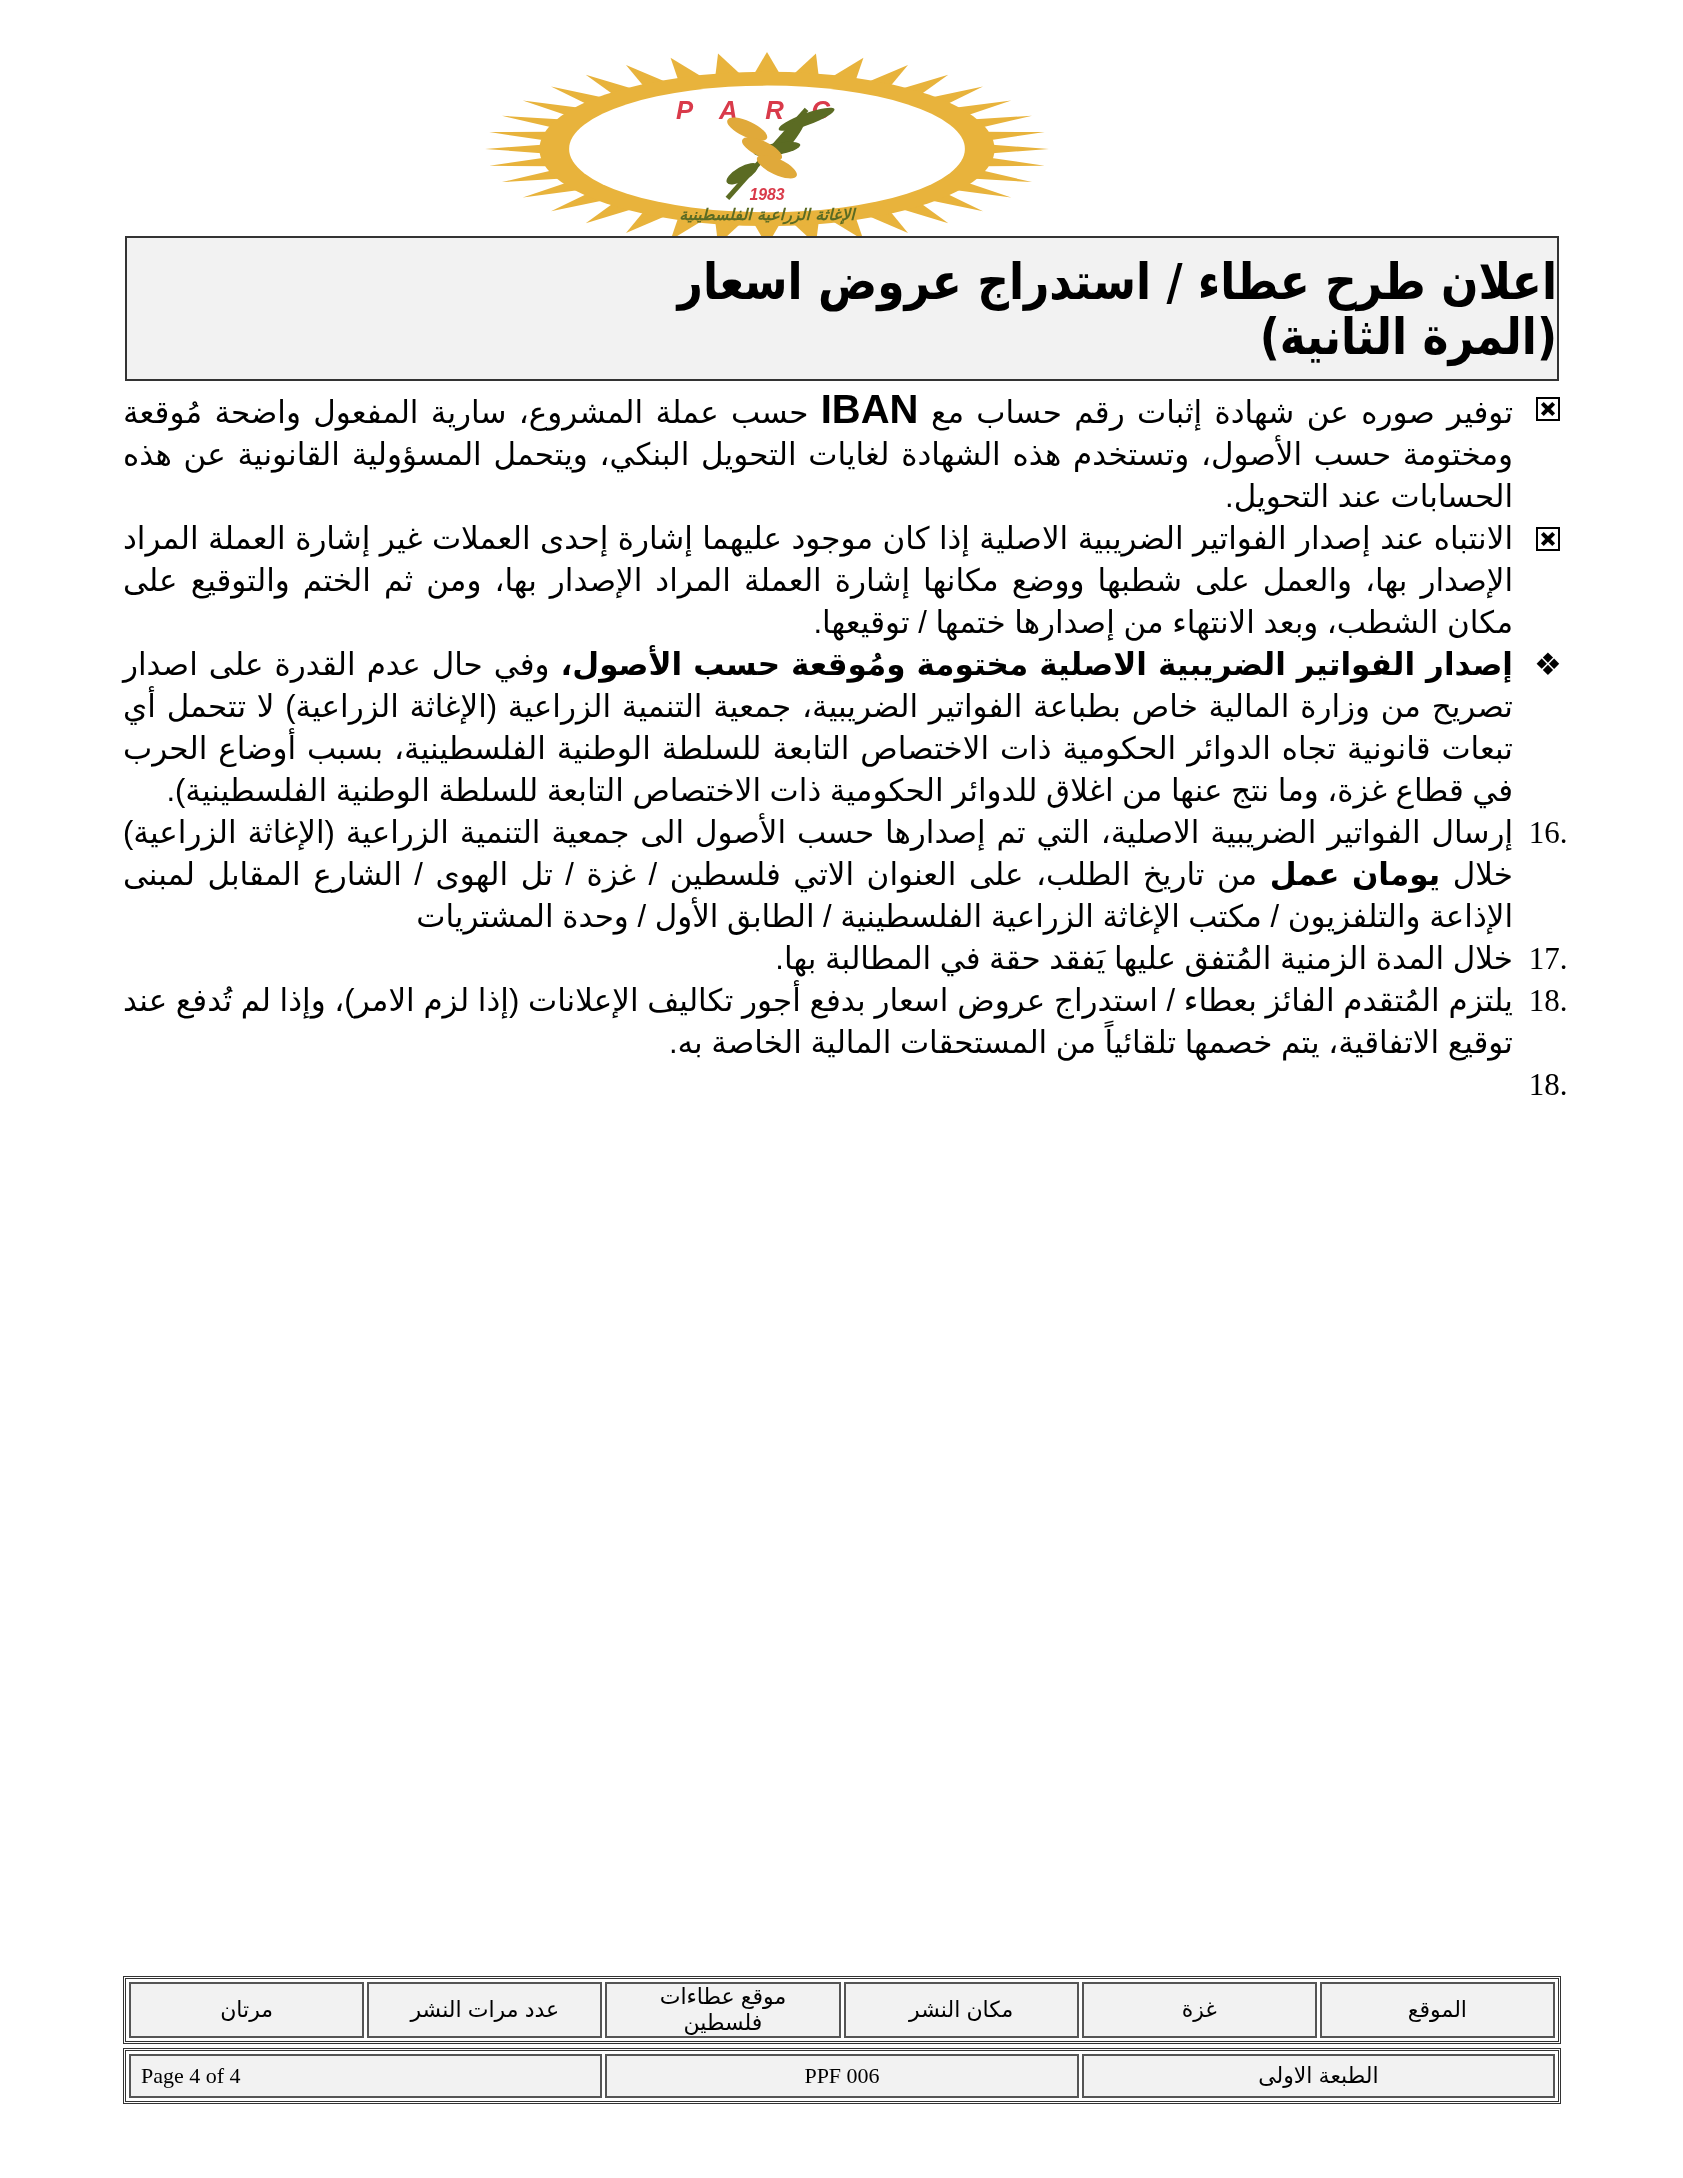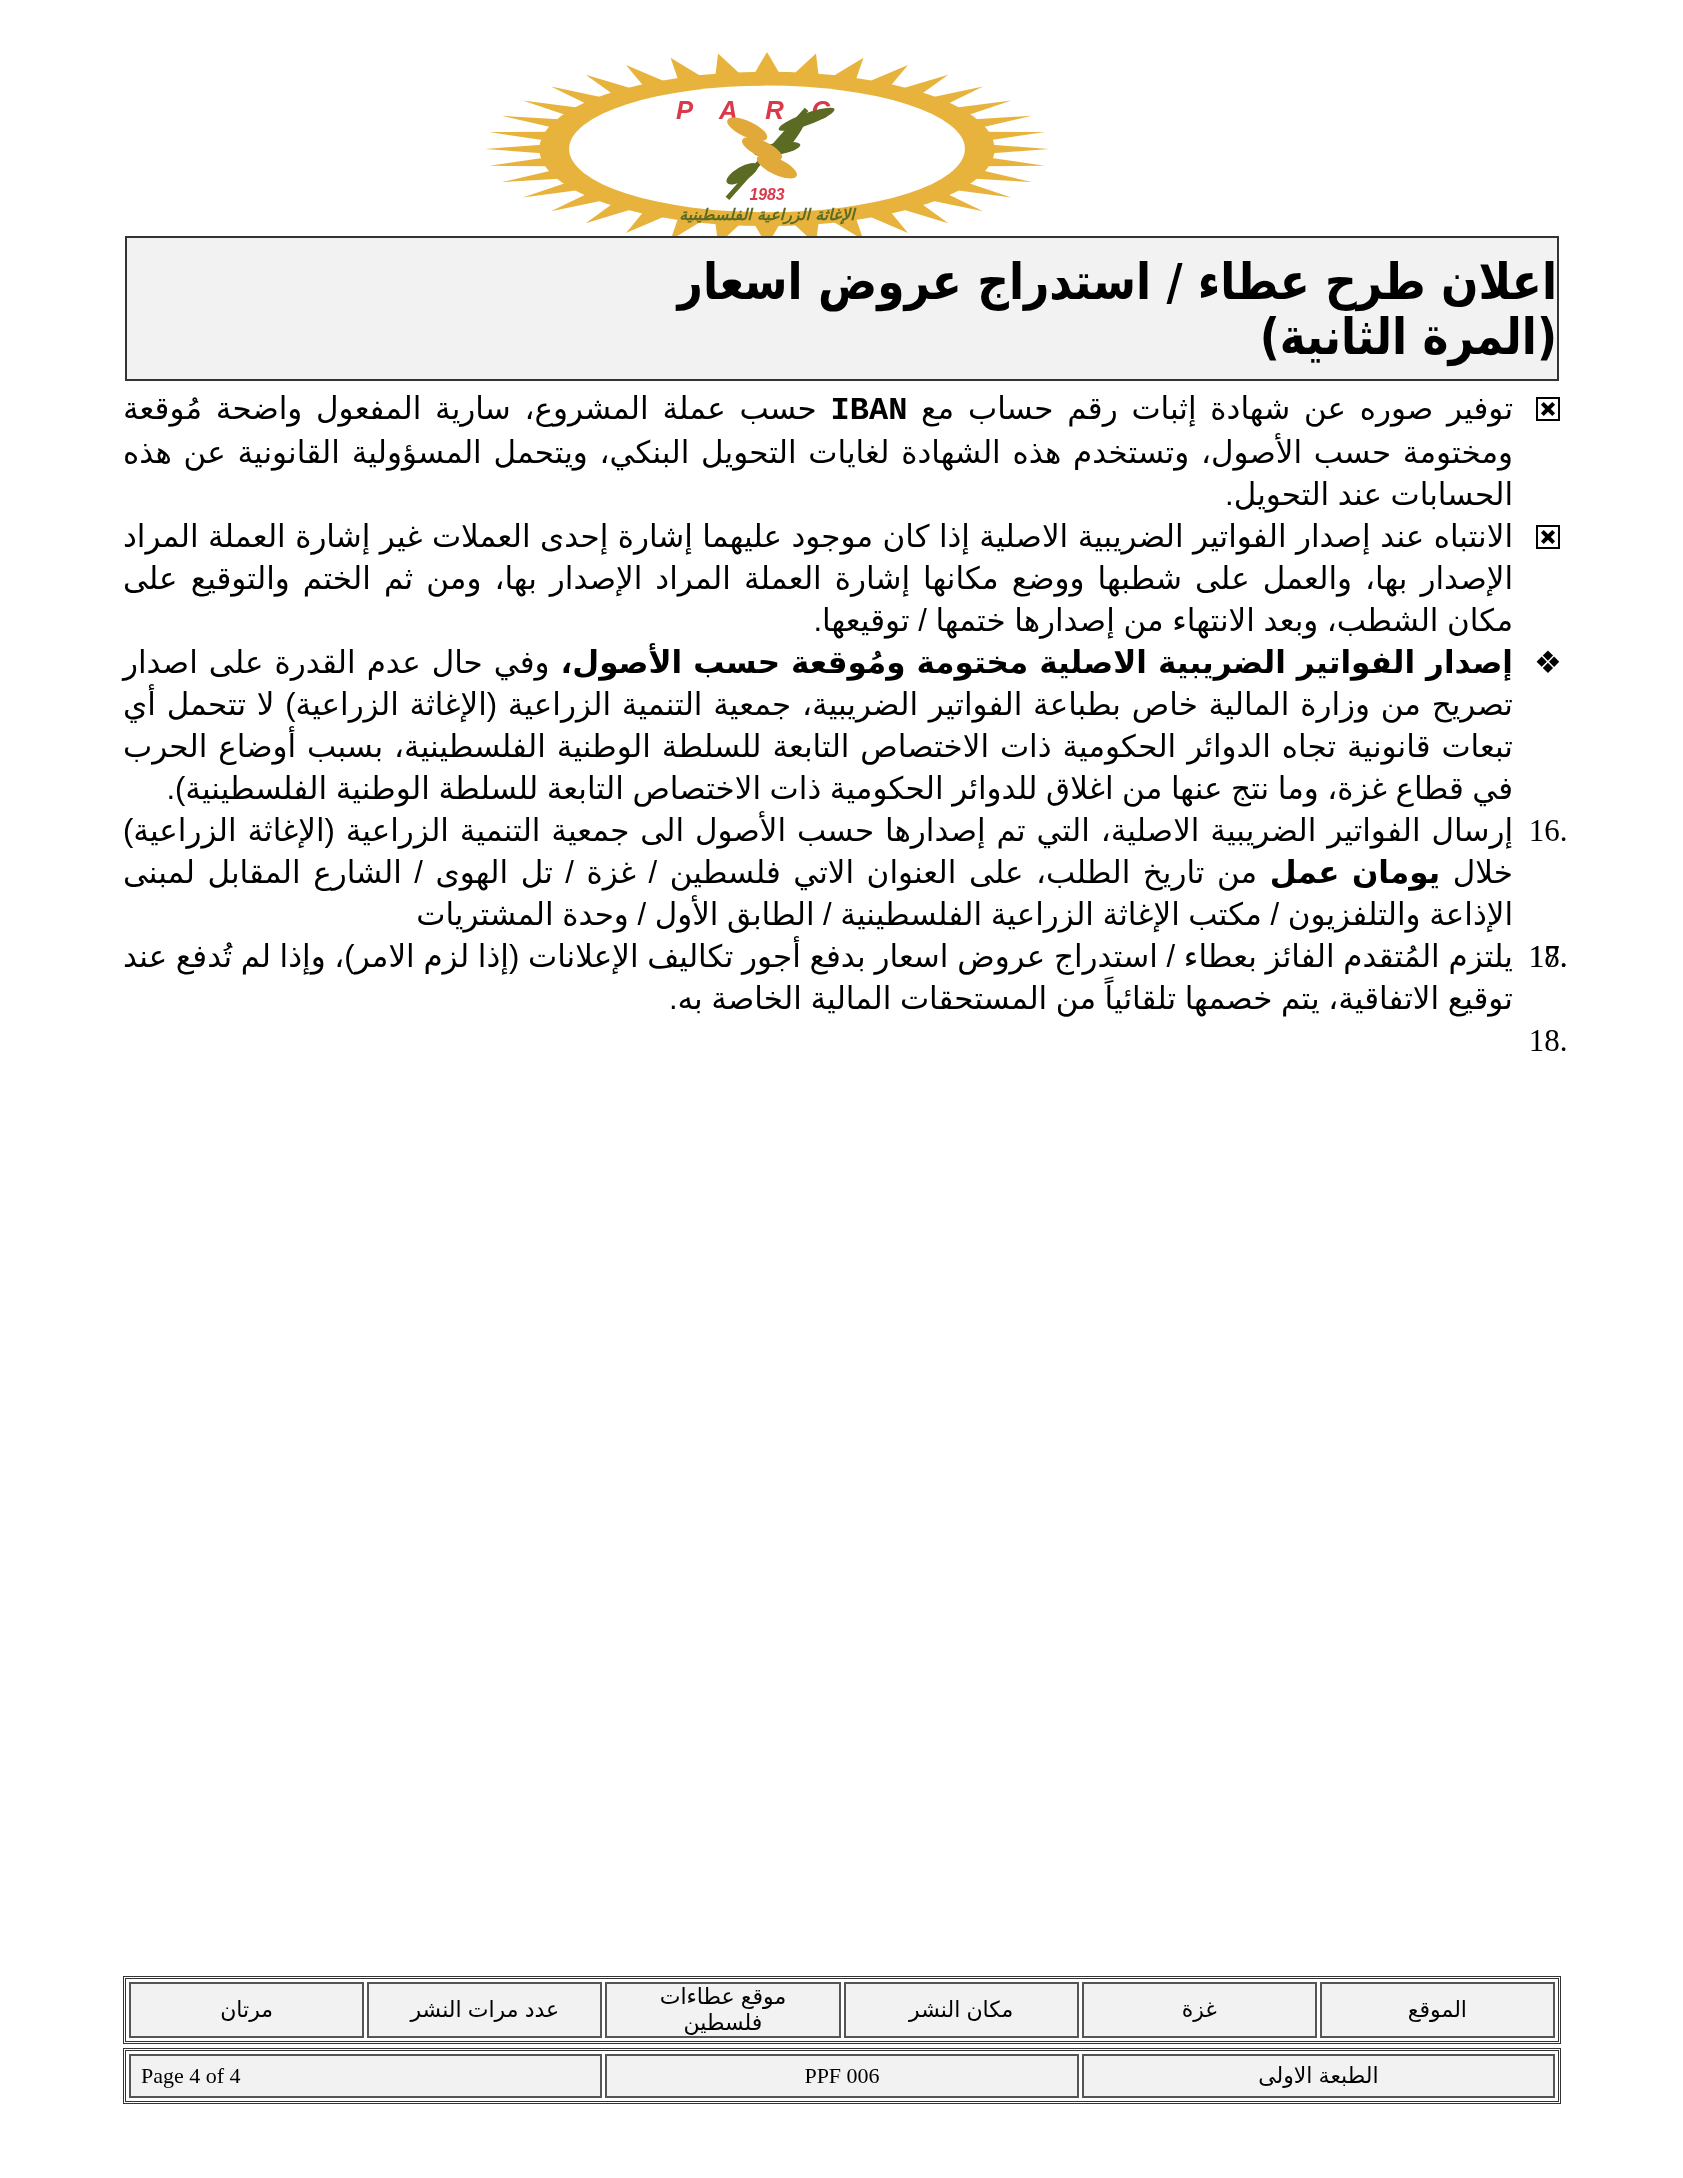--- a/index.html
+++ b/index.html
@@ -17,21 +17,21 @@
   .item .marker { position: absolute; right: 0; top: 0; width: 40px; text-align: center;
                   direction: ltr; font-size: 31px; }
   .box-icon { display: inline-block; width: 20px; height: 20px; border: 2px solid #000;
               margin-top: 9px; position: relative; }
   .box-icon::before, .box-icon::after { content: ""; position: absolute; left: 2px; top: 8px;
               width: 16px; height: 4px; background: #000; }
   .box-icon::before { transform: rotate(45deg); }
   .box-icon::after { transform: rotate(-45deg); }
   .diamond-icon { font-size: 30px; line-height: 42px; }
   .num { font-family: "Liberation Serif", serif; font-size: 31px; }
-  .iban { font-family: Liberation Mono, monospace; font-weight: bold; font-size: 32px; }
+  .iban { font-family: Liberation Sans, sans-serif; font-weight: bold; font-size: 40px; }
   .bold { font-weight: bold; }
   .email { font-family: "Liberation Serif", serif; font-size: 33px; direction: ltr; unicode-bidi: embed; }
   .footer { position: absolute; left: 123px; top: 1976px; width: 1438px; }
   .ftable { width: 100%; border-collapse: separate; border-spacing: 3px; border: 3px double #333;
             background: #fff; direction: rtl; table-layout: fixed; }
   .ftable td { border: 2px solid #555; background: #f2f2f2; height: 40px; text-align: center;
                font-size: 22px; padding: 0 10px; }
   .ftable + .ftable { margin-top: 4px; }
   .ltr { direction: ltr; font-family: "Liberation Serif", serif; font-size: 24px; }
   .left { text-align: left !important; }
@@ -100,21 +100,21 @@
 <div class="title-box">
   <div class="title-line">اعلان طرح عطاء / استدراج عروض اسعار</div>
   <div class="title-line">(المرة الثانية)</div>
 </div>
 
 <div class="content" id="content">
     <div class="item"><span class="marker"><span class="box-icon"></span></span><span><span>توفير صوره عن شهادة إثبات رقم حساب مع </span><span class="iban">IBAN</span><span> حسب عملة المشروع، سارية المفعول واضحة مُوقعة ومختومة حسب الأصول، وتستخدم هذه الشهادة لغايات التحويل البنكي، ويتحمل المسؤولية القانونية عن هذه الحسابات عند التحويل.</span></span></div>
     <div class="item"><span class="marker"><span class="box-icon"></span></span><span><span>الانتباه عند إصدار الفواتير الضريبية الاصلية إذا كان موجود عليهما إشارة إحدى العملات غير إشارة العملة المراد الإصدار بها، والعمل على شطبها ووضع مكانها إشارة العملة المراد الإصدار بها، ومن ثم الختم والتوقيع على مكان الشطب، وبعد الانتهاء من إصدارها ختمها / توقيعها.</span></span></div>
     <div class="item"><span class="marker diamond-icon">❖</span><span><span class="bold">إصدار الفواتير الضريبية الاصلية مختومة ومُوقعة حسب الأصول،</span><span> وفي حال عدم القدرة على اصدار تصريح من وزارة المالية خاص بطباعة الفواتير الضريبية، جمعية التنمية الزراعية (الإغاثة الزراعية) لا تتحمل أي تبعات قانونية تجاه الدوائر الحكومية ذات الاختصاص التابعة للسلطة الوطنية الفلسطينية، بسبب أوضاع الحرب في قطاع غزة، وما نتج عنها من اغلاق للدوائر الحكومية ذات الاختصاص التابعة للسلطة الوطنية الفلسطينية).</span></span></div>
     <div class="item"><span class="marker num">16.</span><span><span>إرسال الفواتير الضريبية الاصلية، التي تم إصدارها حسب الأصول الى جمعية التنمية الزراعية (الإغاثة الزراعية) خلال </span><span class="bold">يومان عمل</span><span> من تاريخ الطلب، على العنوان الاتي فلسطين / غزة / تل الهوى / الشارع المقابل لمبنى الإذاعة والتلفزيون / مكتب الإغاثة الزراعية الفلسطينية / الطابق الأول / وحدة المشتريات</span></span></div>
-    <div class="item"><span class="marker num">17.</span></div>
+    <div class="item"><span class="marker num">17.</span><span><span>خلال المدة الزمنية المُتفق عليها يَفقد حقة في المطالبة بها.</span></span></div>
     <div class="item"><span class="marker num">18.</span><span><span>يلتزم المُتقدم الفائز بعطاء / استدراج عروض اسعار بدفع أجور تكاليف الإعلانات (إذا لزم الامر)، وإذا لم تُدفع عند توقيع الاتفاقية، يتم خصمها تلقائياً من المستحقات المالية الخاصة به.</span></span></div>
     <div class="item"><span class="marker num">18.</span></div>
   </div>
 
 <div class="footer">
   <table class="ftable">
     <tbody>
         <tr>
       <td>الموقع</td>
       <td>غزة</td>

